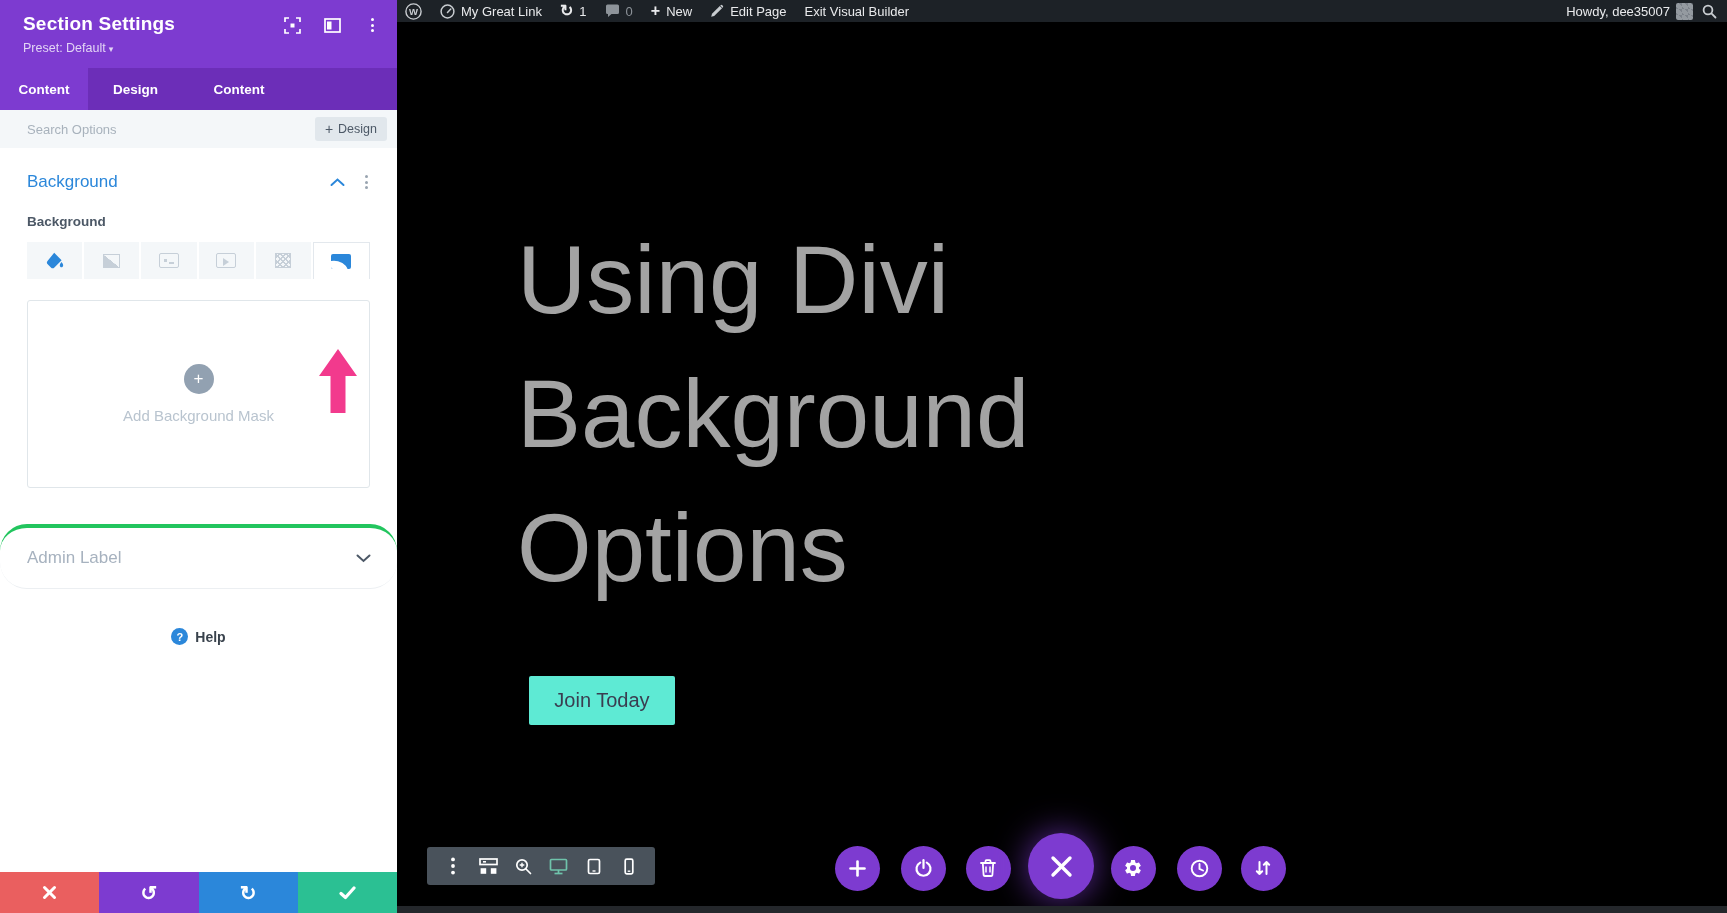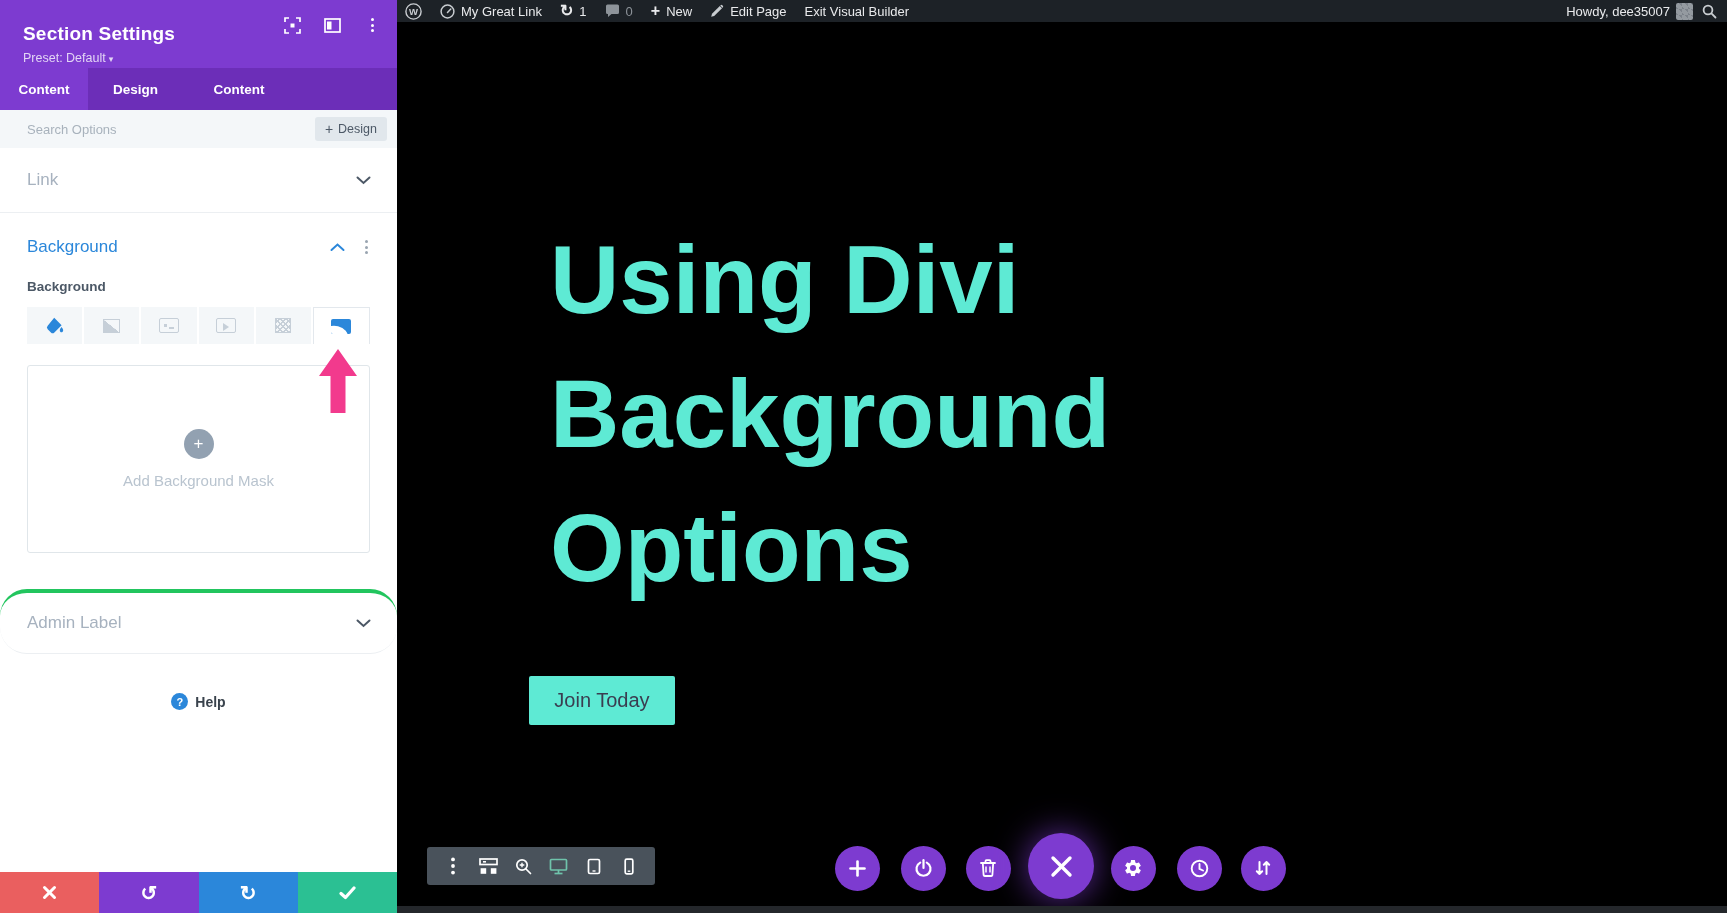--- a/index.html
+++ b/index.html
@@ -6,21 +6,21 @@
   html,body { width:1727px; height:913px; }
   body {
     position:relative; overflow:hidden; background:#000;
     font-family:"Liberation Sans", sans-serif;
   }
 
   
   .left-panel{ position:absolute; left:0; top:0; width:397px; height:913px;
     background:#fff; z-index:10; display:flex; flex-direction:column; }
 
-  .panel-header{ background:#7d3bd0; height:68px; padding:23px 18px 0 23px;
+  .panel-header{ background:#7d3bd0; height:68px; padding:13px 18px 0 23px;
     color:#fff; position:relative; flex:0 0 auto; }
   .panel-title{ font-size:19px; font-weight:700; letter-spacing:.2px; }
   .panel-preset{ margin-top:6px; font-size:12.5px; color:rgba(255,255,255,.78); cursor:pointer; }
   .panel-preset .caret{ font-size:9px; margin-left:3px; }
   .header-icons{ position:absolute; right:16px; top:16px; display:flex; gap:22px; align-items:center; }
   .hicon{ width:18px; height:18px; display:flex; align-items:center; justify-content:center; cursor:pointer; }
 
   .panel-tabs{ display:flex; background:#6c2eb8; height:42px; flex:0 0 auto; }
   .ptab{ height:42px; display:flex; align-items:center; justify-content:center;
     color:#fff; font-size:13.5px; font-weight:700; cursor:pointer; }
@@ -99,22 +99,22 @@
 
   .admin-bar{ position:absolute; left:0; top:0; width:100%; height:22px; background:#1d2227;
     display:flex; align-items:center; color:#e9eaec; font-size:13px; padding:0 10px 0 8px; gap:18px; }
   .ab-item{ display:flex; align-items:center; gap:6px; cursor:pointer; white-space:nowrap; }
   .ab-muted{ color:#8d9399; }
   .ab-right{ margin-left:auto; display:flex; align-items:center; gap:9px; }
   .ab-avatar{ width:17px; height:17px; border-radius:2px; background:#949aa0;
     background-image:linear-gradient(45deg,#7c828a 25%,transparent 25%,transparent 75%,#7c828a 75%); background-size:6px 6px; }
   .ab-plus{ font-size:16px; font-weight:700; line-height:1; }
 
-  .hero-heading{ position:absolute; left:153px; top:213px; color:#5eead4;
-    font-size:96px; font-weight:700; line-height:134px; letter-spacing:0; }
+  .hero-heading{ position:absolute; left:120px; top:213px; color:#a3a3a3;
+    font-size:96px; font-weight:400; line-height:134px; letter-spacing:0; }
   .hero-btn{ position:absolute; left:132px; top:676px; width:146px; height:49px; background:#5eead4;
     border-radius:2px; display:flex; align-items:center; justify-content:center;
     font-size:20px; color:#3a3d50; cursor:pointer; }
 
   .view-toolbar{ position:absolute; left:30px; top:847px; width:228px; height:38px;
     background:#49525b; border-radius:3px; display:flex; align-items:center;
     justify-content:space-between; padding:0 14px; }
   .vt-btn{ display:flex; align-items:center; justify-content:center; cursor:pointer; width:24px; height:24px; }
 
   .builder-dock{ position:absolute; left:0; top:0; width:100%; height:100%; pointer-events:none; }
@@ -172,28 +172,20 @@
   <div class="search-row">
     <input class="search-input" placeholder="Search Options" style="">
     <div class="filter-chip">
       <span class="fplus">+</span>
       <span>Design</span>
     </div>
   </div>
 
   <div class="panel-body">
 
-    <div class="acc-row">
-      <span class="acc-title">Link</span>
-      <span>
-        <svg width="15" height="9" viewBox="0 0 15 9" fill="none" stroke="#4c5866" stroke-width="2" stroke-linecap="round">
-            <path d="M1.5 1.5 L7.5 7 L13.5 1.5"></path>
-          </svg>
-      </span>
-    </div>
 
     <div class="bg-section">
       <div class="bg-head">
         <span class="bg-head-title">Background</span>
         <span class="chev-up">
           <svg width="15" height="9" viewBox="0 0 15 9" fill="none" stroke="#2b87da" stroke-width="2" stroke-linecap="round">
               <path d="M1.5 7 L7.5 1.5 L13.5 7"></path>
             </svg>
         </span>
         <span class="kebab">

